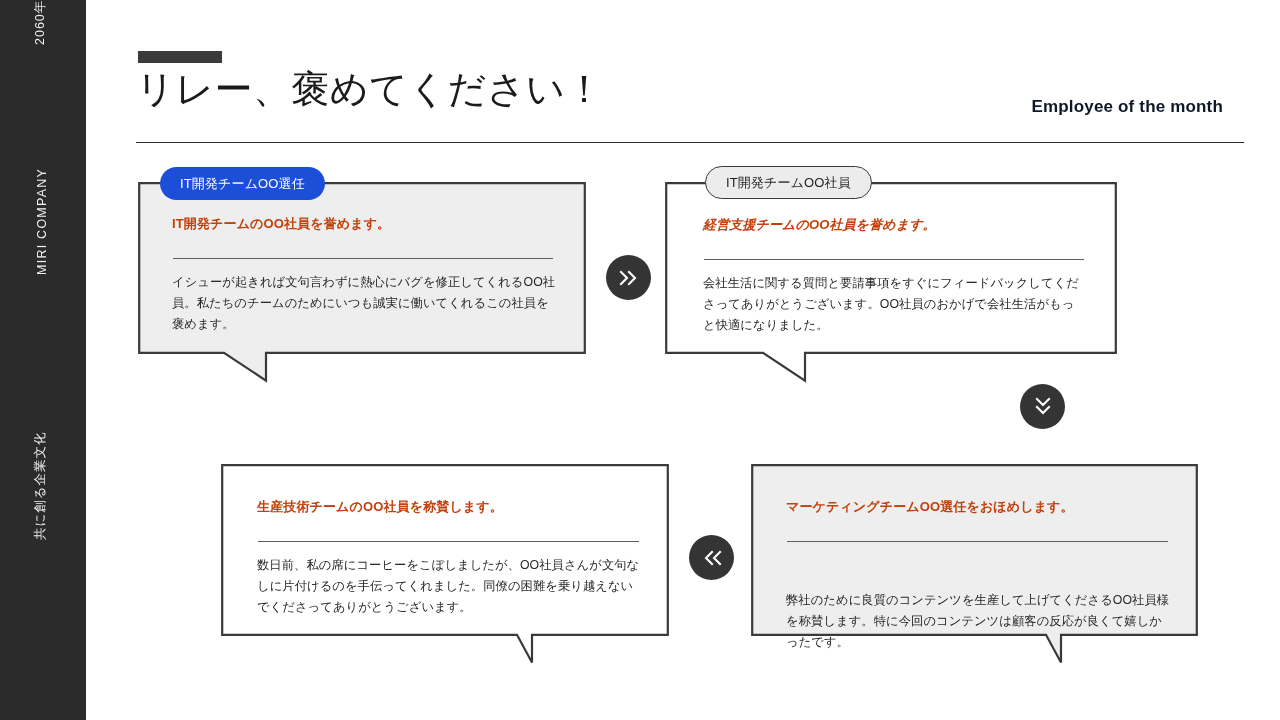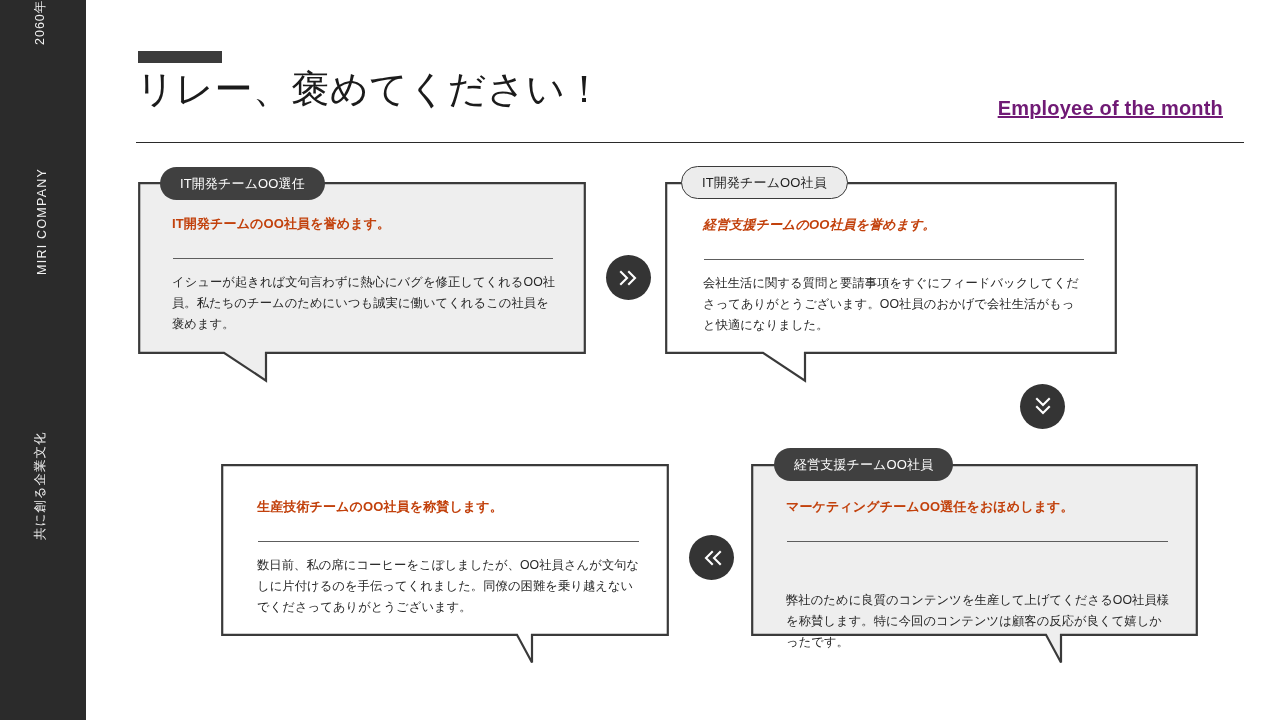--- a/index.html
+++ b/index.html
@@ -49,25 +49,24 @@
     left: 136px; top: 68px;
     font-size: 38px;
     font-weight: normal;
     color: #1b1b1b;
     letter-spacing: 0.01em;
     line-height: 1.15;
   }
   .hdr-sub {
     position: absolute;
     right: 57px; top: 97px;
-    font-size: 20px;
+    font-size: 17px;
     font-weight: bold;
-    color: #701a75;
-    letter-spacing: 0.01em;
-    text-decoration: underline;
+    color: #0f172a;
+    letter-spacing: 0.01em;
   }
   .hdr-rule {
     position: absolute;
     left: 136px; top: 142px;
     width: 1108px; height: 1px;
     background: #2a2a2a;
   }
 
   
   .bubble { position: absolute; }
@@ -107,21 +106,21 @@
     justify-content: center;
     height: 33px;
     border-radius: 17px;
     font-size: 13px;
     letter-spacing: 0.01em;
     padding: 0 20px;
     box-sizing: border-box;
     white-space: nowrap;
   }
   .pill-dark {
-    background: #404040;
+    background: #1d4ed8;
     color: #ffffff;
   }
   .pill-light {
     background: #ececec;
     color: #1d1d1d;
     border: 1.6px solid #3a3a3a;
   }
 
   
   .arrow-circle {
@@ -167,21 +166,21 @@
 
   <div class="bubble" style="left:665px; top:182px; width:452px; height:200px;">
     <svg width="452" height="200" viewBox="0 0 452 200">
       <path d="M1.2,1.2 H450.8 V170.8 H140 V198.6 L98,170.8 H1.2 Z" fill="#ffffff" stroke="#3a3a3a" stroke-width="2.2" stroke-linejoin="miter"></path>
     </svg>
     <div class="bub-inner">
       <div class="bub-title" style="left:38px; top:34px;font-style:italic;">経営支援チームのOO社員を誉めます。</div>
       <div class="bub-rule" style="left:39px; top:77px; width:380px;"></div>
       <div class="bub-body" style="left:38px; top:91px; width:383px;">会社生活に関する質問と要請事項をすぐにフィードバックしてくださってありがとうございます。OO社員のおかげで会社生活がもっと快適になりました。</div>
     </div>
-    <div class="pill pill-light" style="left:16px; top:-16px;">
+    <div class="pill pill-light" style="left:40px; top:-16px;">
       <span>IT開発チームOO社員</span>
     </div>
   </div>
 
   <div class="bubble" style="left:221px; top:464px; width:448px; height:200px;">
     <svg width="448" height="200" viewBox="0 0 448 200">
       <path d="M1.2,1.2 H446.8 V170.8 H311 V198.6 L296,170.8 H1.2 Z" fill="#ffffff" stroke="#3a3a3a" stroke-width="2.2" stroke-linejoin="miter"></path>
     </svg>
     <div class="bub-inner">
       <div class="bub-title" style="left:36px; top:34px;">生産技術チームのOO社員を称賛します。</div>
@@ -191,23 +190,20 @@
   </div>
 
   <div class="bubble" style="left:751px; top:464px; width:447px; height:200px;">
     <svg width="447" height="200" viewBox="0 0 447 200">
       <path d="M1.2,1.2 H445.8 V170.8 H310 V198.6 L295,170.8 H1.2 Z" fill="#eeeeee" stroke="#3a3a3a" stroke-width="2.2" stroke-linejoin="miter"></path>
     </svg>
     <div class="bub-inner">
       <div class="bub-title" style="left:35px; top:34px;">マーケティングチームOO選任をおほめします。</div>
       <div class="bub-rule" style="left:36px; top:77px; width:381px;"></div>
       <div class="bub-body" style="left:35px; top:91px; width:388px;margin-top:35px;">弊社のために良質のコンテンツを生産して上げてくださるOO社員様を称賛します。特に今回のコンテンツは顧客の反応が良くて嬉しかったです。</div>
-    </div>
-    <div class="pill pill-dark" style="left:23px; top:-16px;">
-      <span>経営支援チームOO社員</span>
     </div>
   </div>
 
   <div class="arrow-circle" style="left:606px; top:255px;">
     <svg width="22" height="16" viewBox="0 0 22 16">
       <path d="M3 2 L9 8 L3 14" fill="none" stroke="#ffffff" stroke-width="2.1" stroke-linecap="square"></path>
       <path d="M11 2 L17 8 L11 14" fill="none" stroke="#ffffff" stroke-width="2.1" stroke-linecap="square"></path>
     </svg>
   </div>
 

